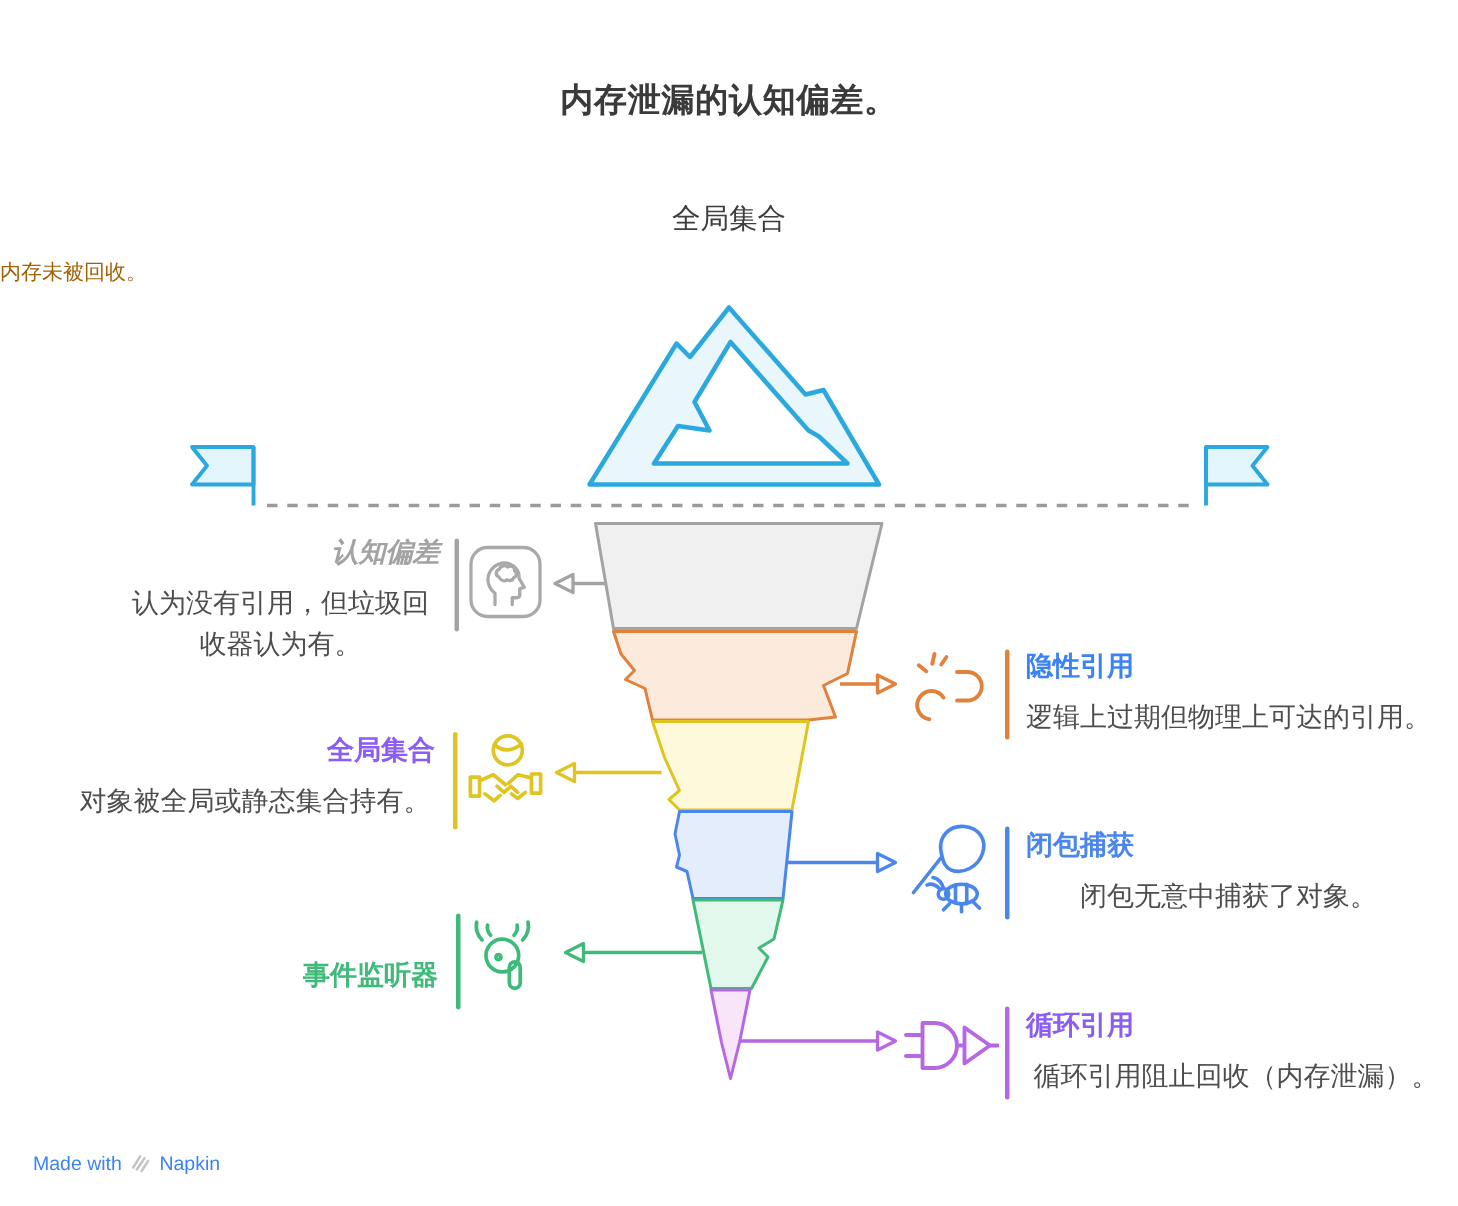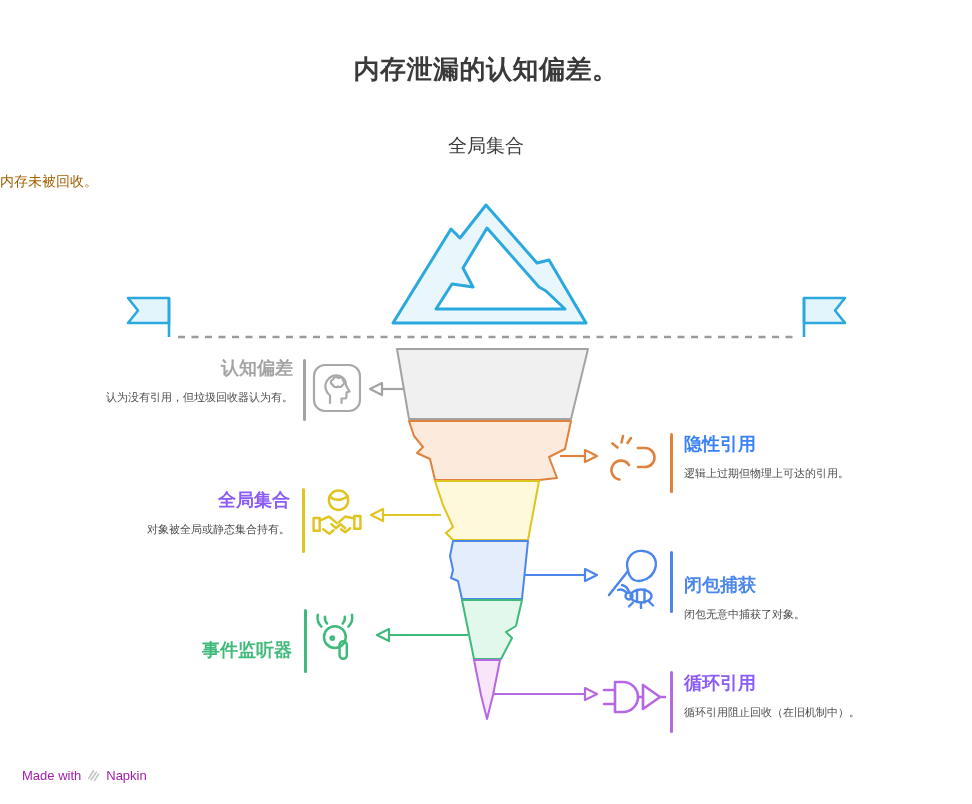--- a/index.html
+++ b/index.html
@@ -4,47 +4,47 @@
 <style>
   * { margin:0; padding:0; box-sizing:border-box; }
   html,body { background:#fff; }
   .canvas {
     position:relative; width:972px; height:804px; background:#ffffff; overflow:hidden;
     font-family:"Liberation Sans","DejaVu Sans",sans-serif;
   }
   .bg-svg { position:absolute; left:0; top:0; width:972px; height:804px; }
   .title {
     position:absolute; left:0; top:52px; width:972px; text-align:center;
-    font-size:26px; font-weight:bold; color:#3a3a3a; letter-spacing:0.5px;
+    font-size:22px; font-weight:bold; color:#3a3a3a; letter-spacing:0.5px;
   }
   .hdr-heading {
     position:absolute; left:0; top:133px; width:972px; text-align:center;
     font-size:19px; font-weight:500; color:#3d3d3d;
   }
   .hdr-sub {
     position:absolute; left:0; top:173px; width:828px; text-align:left;
     font-size:14px; color:#a16207;
   }
   .label { position:absolute; }
   .label h3 { font-size:18px; font-weight:bold; line-height:1.2; margin-bottom:9px; }
-  .label p { font-size:11px; color:#4d4d4d; line-height:1.55; }
+  .label p { font-size:18px; color:#4d4d4d; line-height:1.55;text-align:center; }
   .label.left { text-align:right; }
   .label.right { text-align:left; }
   .nowrap { white-space:nowrap; }
   .divider { position:absolute; width:2.5px; border-radius:2px; }
   .icon-box { position:absolute; }
-  .c-gray   { color:#a3a3a3; } .bg-gray   { background:#a3a3a3; }
+  .c-gray   { color:#a3a3a3;font-style:italic; } .bg-gray   { background:#a3a3a3; }
   .c-yellow { color:#8b5cf6; } .bg-yellow { background:#e0c41f; }
   .c-green  { color:#3fba7a;margin-top:32px; } .bg-green  { background:#3fba7a; }
   .c-orange { color:#3b82f6; } .bg-orange { background:#e0813c; }
-  .c-blue   { color:#4a86ec;margin-top:22px; } .bg-blue   { background:#4a86ec; }
+  .c-blue   { color:#4a86ec; } .bg-blue   { background:#4a86ec; }
   .c-purple { color:#8b5cf6; } .bg-purple { background:#b668e3; }
   .watermark {
     position:absolute; left:22px; top:768px; display:flex; align-items:center; gap:5px;
-    font-size:13px; color:#a21caf;
+    font-size:13px; color:#3b82f6;
   }
 </style>
 </head>
 <body>
 
 <div class="canvas">
 
   <svg class="bg-svg" viewBox="0 0 972 804" fill="none">
 
     <line x1="178" y1="337" x2="795" y2="337" stroke="#9b9b9b" stroke-width="2.4" stroke-dasharray="7 6.5"></line>
@@ -184,21 +184,21 @@
       <path d="M21,48 Q16,43 12,45"></path>
       <path d="M23,47 Q21,41 16,40"></path>
       <path d="M27,57.5 l-4,4"></path>
         <path d="M35,58.5 v4.5"></path>
         <path d="M43,56.5 l4,4"></path>
     </svg>
   </div>
 
   <div class="label right" style="left:684px; top:673px; width:280px;">
     <h3 class="c-purple">循环引用</h3>
-    <p class="nowrap">循环引用阻止回收（在旧机制中）。</p>
+    <p class="nowrap">循环引用阻止回收（内存泄漏）。</p>
   </div>
   <div class="divider bg-purple" style="left:670px; top:671px; height:62px;"></div>
   <div class="icon-box" style="left:602px; top:675px;">
     <svg width="64" height="46" viewBox="0 0 64 46" fill="none" stroke="#b668e3" stroke-width="2.6" stroke-linecap="round" stroke-linejoin="round">
       <line x1="2" y1="15" x2="12" y2="15"></line>
       <line x1="2" y1="29" x2="12" y2="29"></line>
       <path d="M13,7 H21 A15,15 0 0 1 21,37 H13 Z"></path>
       <line x1="36" y1="22" x2="40" y2="22"></line>
       <path d="M41,10 L58,22 L41,34 Z"></path>
       <line x1="58" y1="22" x2="63" y2="22"></line>

